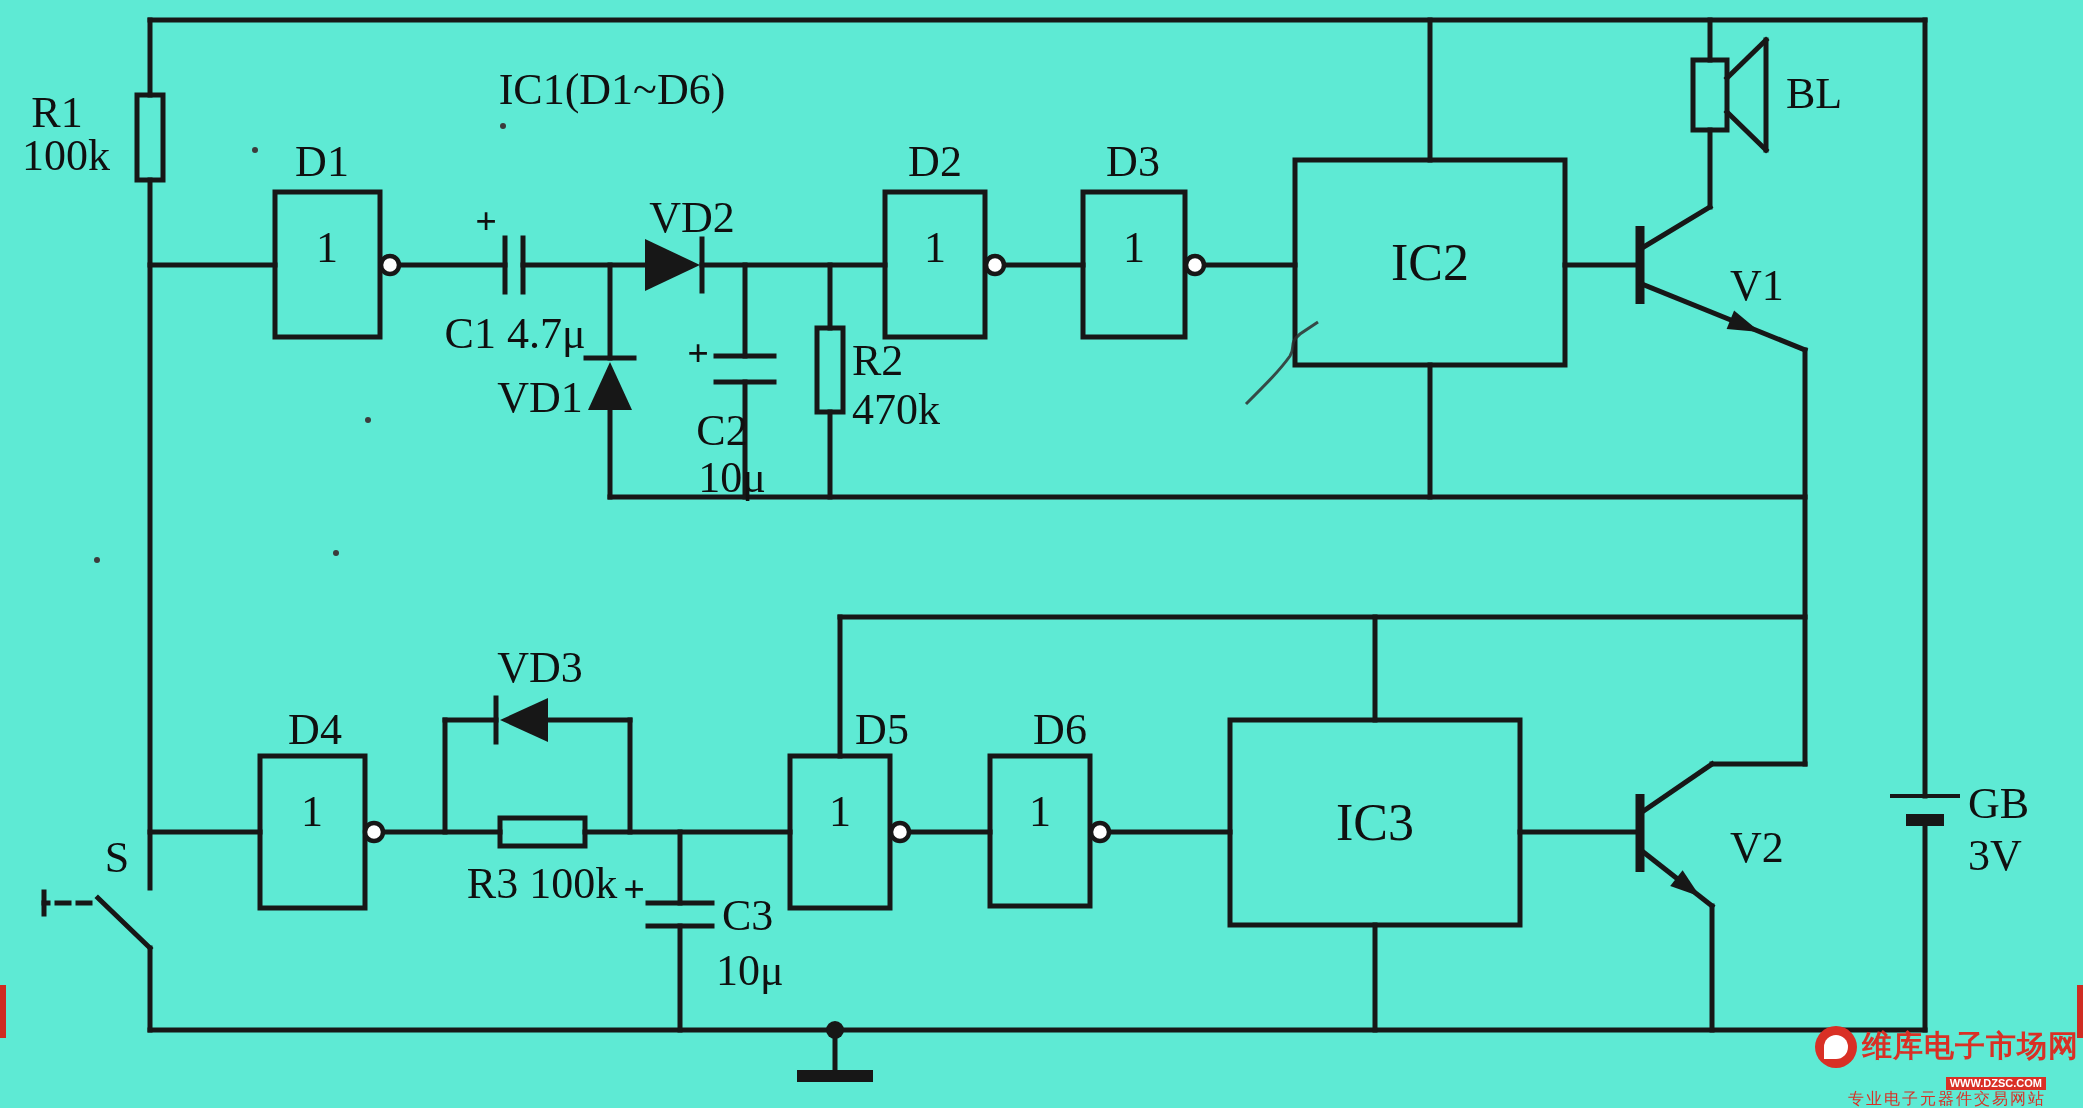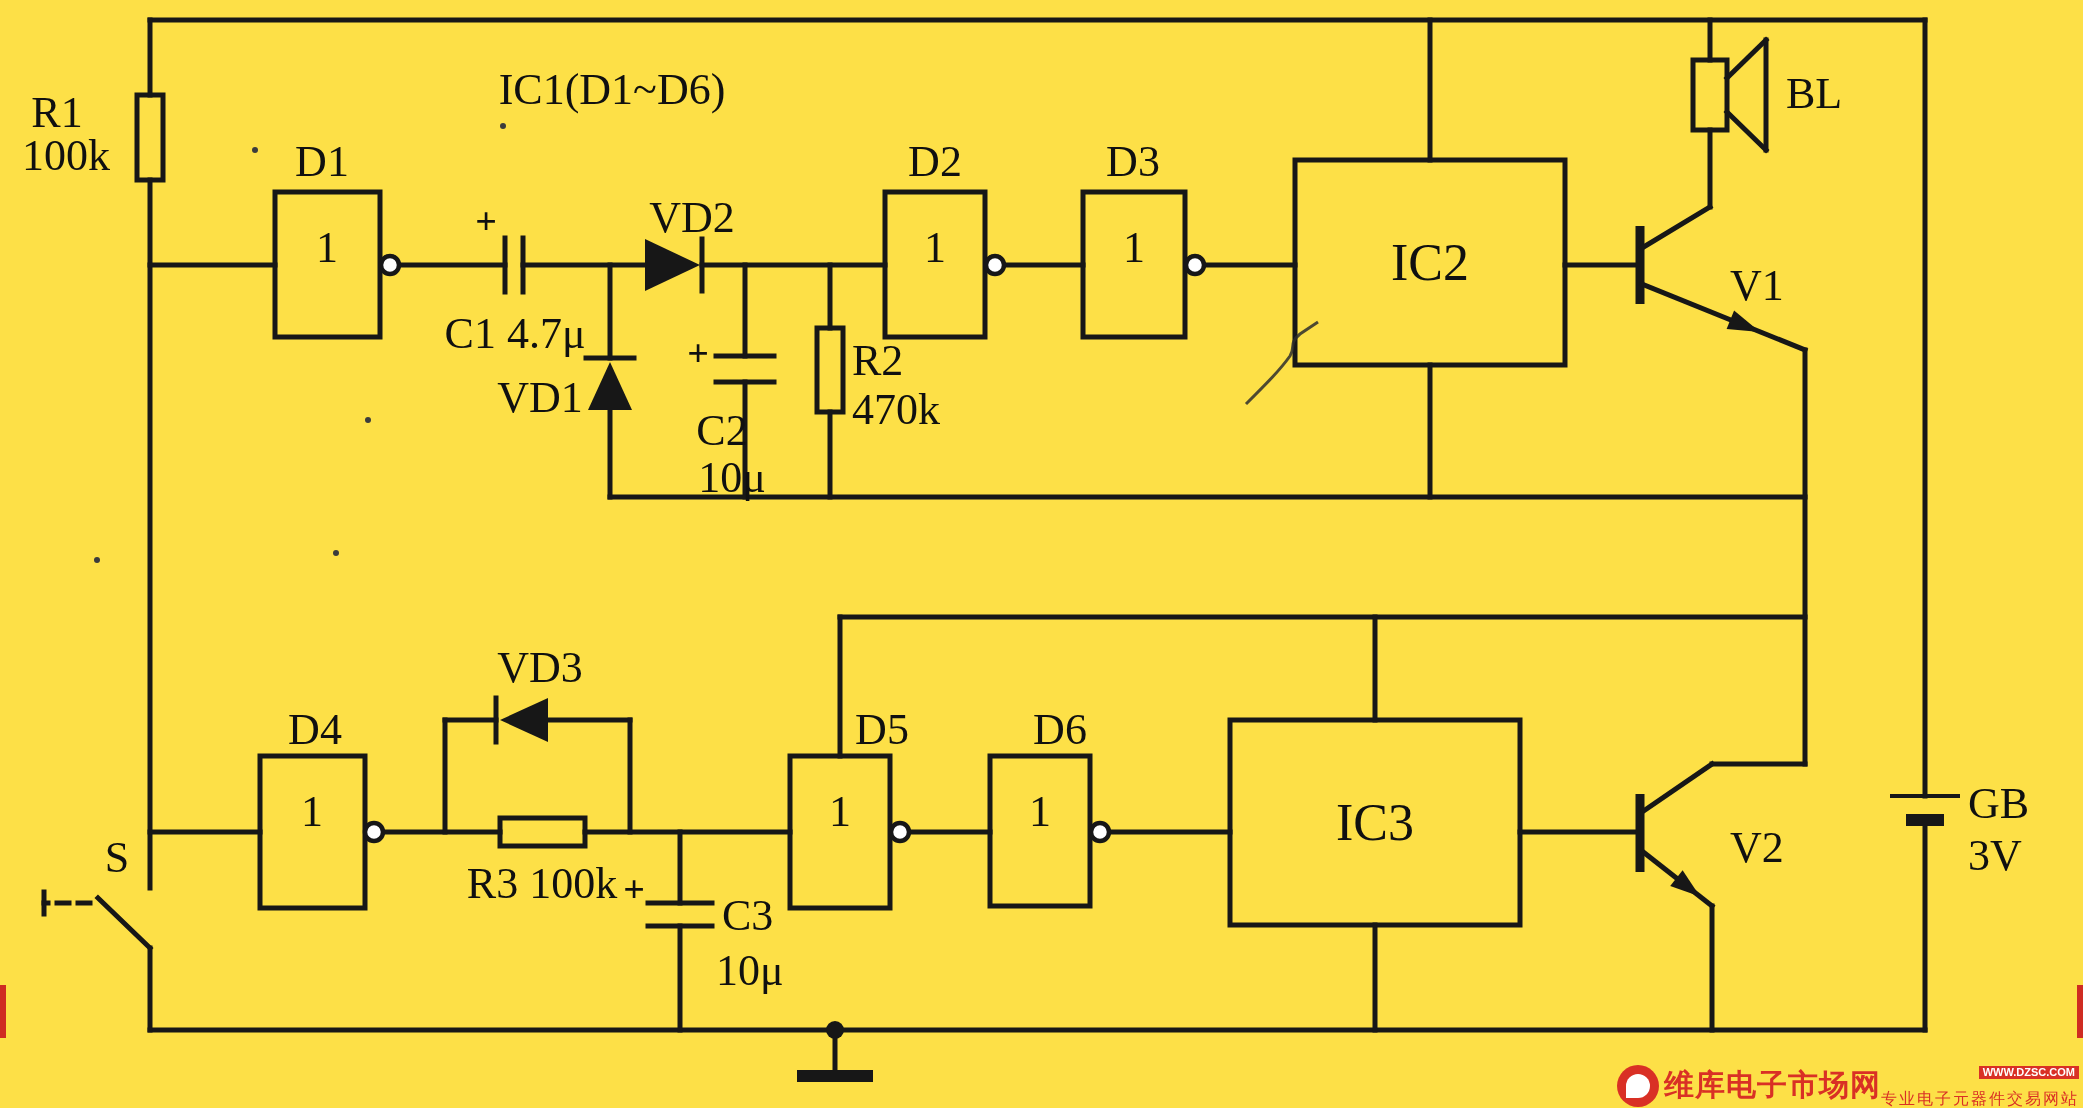--- a/index.html
+++ b/index.html
@@ -1,18 +1,18 @@
 <!DOCTYPE html>
 <html><head>
 <meta charset="utf-8">
 <style>
   * { margin:0; padding:0; box-sizing:border-box; }
   html,body { width:2083px; height:1108px; background:#ffffff; overflow:hidden;
               font-family:"Liberation Serif", serif; }
-  .stage { position:relative; width:2083px; height:1108px; background:#fde047; }
+  .stage { position:relative; width:2083px; height:1108px; background:#5eead4; }
   svg { position:absolute; left:0; top:0; }
 
   .w    { stroke:#171717; stroke-width:5; fill:none; stroke-linecap:square; }
   .w-thin { stroke:#171717; stroke-width:4; fill:none; }
   .w-bar  { stroke:#171717; stroke-width:9; fill:none; stroke-linecap:butt; }
   .w-fat  { stroke:#171717; stroke-width:12; fill:none; }
   .box  { stroke:#171717; stroke-width:5; fill:none; }
   .solid{ fill:#171717; stroke:none; }
   .bubble { fill:#ffffff; stroke:#171717; stroke-width:4.5; }
   .dash { stroke-dasharray:12 9; }
@@ -20,28 +20,28 @@
   .speck { fill:#3c3c3c; }
 
   text { fill:#101010; font-family:"Liberation Serif", serif; }
   .lbl     { font-size:44px; }
   .lbl-big { font-size:52px; }
   .gate-num{ font-size:44px; }
   .plus    { font-size:38px; font-weight:bold; }
   .mid     { text-anchor:middle; }
 
   
-  .watermark { position:absolute; right:4px; bottom:0; display:flex; 
-               align-items:flex-start; font-family:"Liberation Sans", sans-serif; z-index:5; }
+  .watermark { position:absolute; right:4px; bottom:0; display:flex; flex-direction:column;
+               align-items:center; font-family:"Liberation Sans", sans-serif; z-index:5; }
   .wm-row { display:flex; align-items:center; gap:5px; }
   .wm-logo { width:42px; height:42px; border-radius:50%; background:#d93025; position:relative; }
   .wm-logo::after { content:""; position:absolute; left:9px; top:9px; width:24px; height:24px;
                     border-radius:50% 50% 50% 0; background:#ffffff; }
   .wm-brand { color:#d93025; font-weight:bold; font-size:30px; letter-spacing:1px; }
-  .wm-sub { display:flex; flex-direction:column; align-items:flex-end; line-height:1.15; margin-top:1px;gap:11px; }
+  .wm-sub { display:flex; flex-direction:column; align-items:flex-end; line-height:1.15; margin-top:9px; }
   .wm-url { color:#ffffff; background:#d93025; font-size:11px; font-weight:bold; padding:0 4px; }
   .wm-tagline { color:#d93025; font-size:16px; letter-spacing:2px; }
 
   
   .edge-mark { position:absolute; width:6px; height:53px; bottom:70px; background:#cf2c22; }
   .edge-mark.left  { left:0; }
   .edge-mark.right { right:0; }
 </style>
 </head>
 <body>

